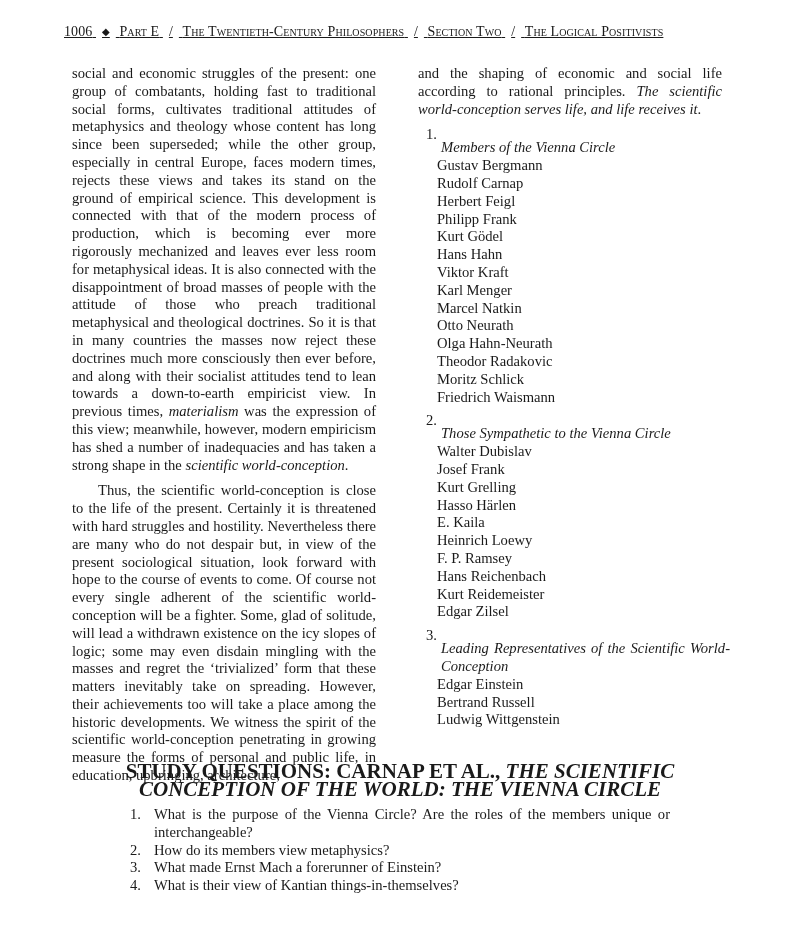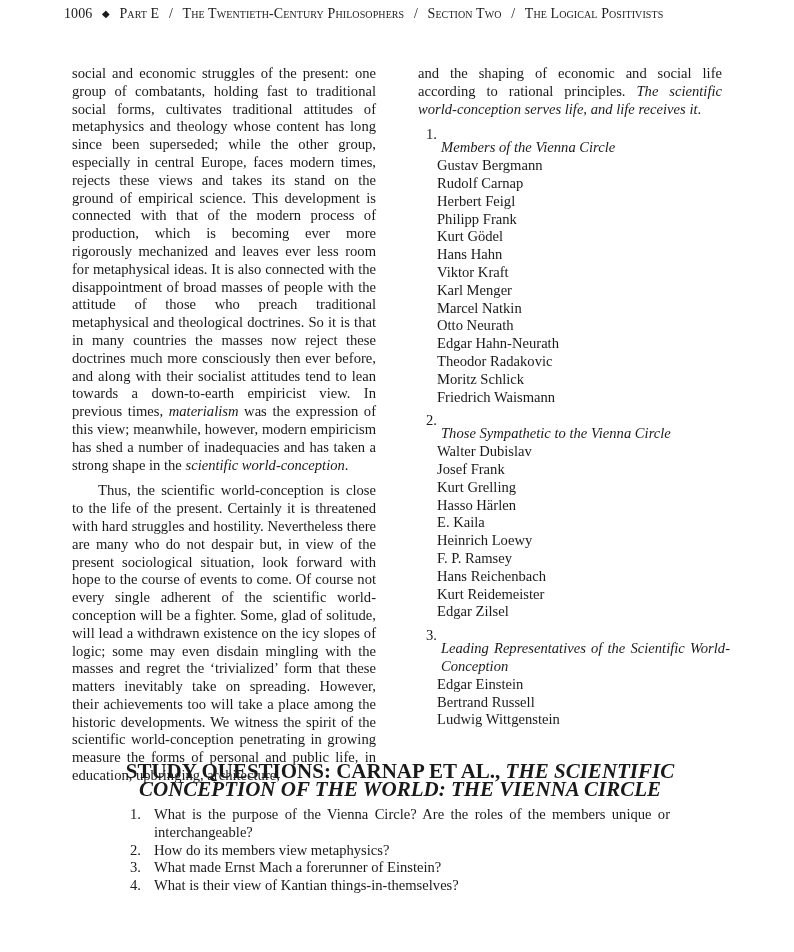--- a/index.html
+++ b/index.html
@@ -2,22 +2,22 @@
 <html><head>
 <meta charset="utf-8">
 <style>
   html, body { margin: 0; padding: 0; background: #ffffff; }
   body {
     width: 794px; height: 952px; position: relative; overflow: hidden;
     font-family: "Liberation Serif", "DejaVu Serif", serif;
     color: #1a1a1a;
   }
   .running-head {
-    position: absolute; left: 64px; top: 6px; width: 680px;
-    font-size: 14px; letter-spacing: 0.1px; white-space: nowrap;
+    position: absolute; left: 64px; top: 24px; width: 680px;
+    font-size: 14px; letter-spacing: 0.1px; white-space: nowrap; text-decoration: underline;
   }
   .running-head .sc { font-variant: small-caps; }
   .running-head .sep { margin: 0 6px; }
   .running-head .diamond { font-size: 10px; margin: 0 6px; position: relative; top: -1px; }
 
   .col { position: absolute; top: 57px; font-size: 14.6px; line-height: 17.8px; }
   .col-left { left: 64px; width: 320px; text-align: justify; }
   .col-right { left: 410px; width: 320px; }
   .col p { margin: 8px; text-align: justify; }
   .col p.indent { text-indent: 26px; }
@@ -83,21 +83,21 @@
       <div>Gustav Bergmann</div>
       <div>Rudolf Carnap</div>
       <div>Herbert Feigl</div>
       <div>Philipp Frank</div>
       <div>Kurt Gödel</div>
       <div>Hans Hahn</div>
       <div>Viktor Kraft</div>
       <div>Karl Menger</div>
       <div>Marcel Natkin</div>
       <div>Otto Neurath</div>
-      <div>Edgar Hahn-Neurath</div>
+      <div>Olga Hahn-Neurath</div>
       <div>Theodor Radakovic</div>
       <div>Moritz Schlick</div>
       <div>Friedrich Waismann</div>
     </div>
   </div>
 
   <div class="app-section">
     <div class="heading">
       <span class="num">2.</span>
       <span class="label">Those Sympathetic to the Vienna Circle</span>

